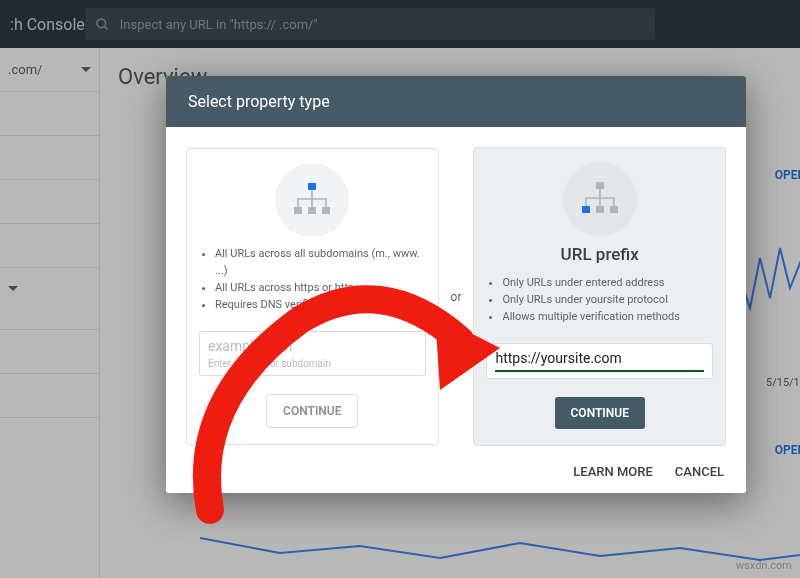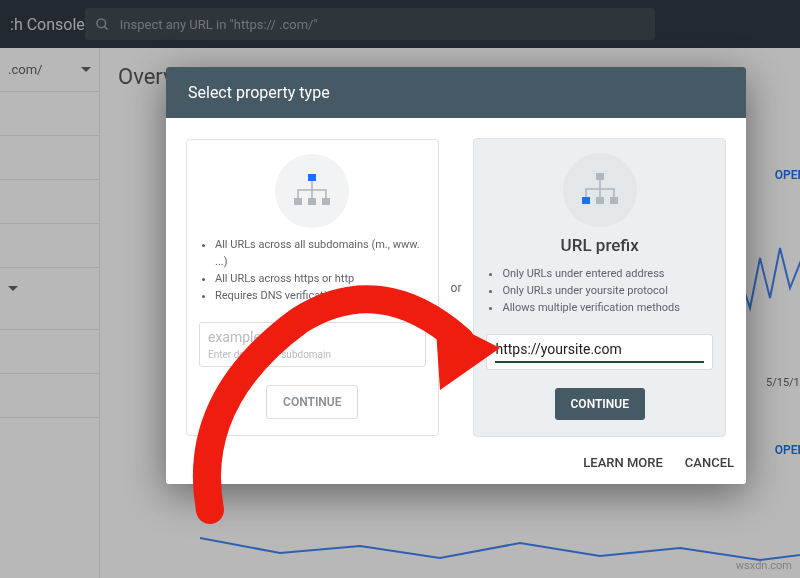--- a/index.html
+++ b/index.html
@@ -18,38 +18,38 @@
   .open-link{ color:#1a73e8; font-size:12px; font-weight:600; position:absolute; right:-6px; }
   .open1{top:120px;} .open2{top:395px;}
   .bg-date{ position:absolute; right:-6px; top:328px; font-size:11px; color:#5f6368;}
 
   
   .chart-svg{position:absolute; right:-10px; top:180px; width:80px; height:140px;}
   .chart2-svg{position:absolute; left:100px; top:450px; width:700px; height:130px;}
 
   
   .scrim{position:absolute;inset:0;background:rgba(0,0,0,0.28);}
-  .modal{position:absolute; left:166px; top:67px; width:580px; background:#fff; border-radius:3px; box-shadow:0 10px 40px rgba(0,0,0,0.45); overflow:hidden;}
+  .modal{position:absolute; left:166px; top:76px; width:580px; background:#fff; border-radius:3px; box-shadow:0 10px 40px rgba(0,0,0,0.45); overflow:hidden;}
   .modal-header{background:#455a64;color:#fff;padding:16px 22px;font-size:16px;}
   .modal-body{display:flex;align-items:center;justify-content:center;padding:20px 20px 4px;gap:12px;}
   .card{width:255px;border:1px solid #e0e0e0;border-radius:4px;padding:14px 12px 16px;display:flex;flex-direction:column;align-items:center;}
   .card.right{background:#eceff1;}
   .icon-circ{width:74px;height:74px;border-radius:50%;background:#f1f3f4;display:flex;align-items:center;justify-content:center;margin-bottom:8px;}
   .card h3{font-size:17px;color:#3c4043;font-weight:500;margin-bottom:10px;display:flex;align-items:center;gap:6px;}
   .badge{background:#1a73e8;color:#fff;font-size:10px;border-radius:10px;padding:1px 6px;font-weight:600;}
   .card ul{font-size:11px;color:#5f6368;padding-left:16px;line-height:1.55;margin-bottom:18px;align-self:stretch;}
   .or{font-size:12px;color:#5f6368;align-self:center;}
   .field{width:100%;border:1px solid #dadce0;border-radius:3px;padding:6px 8px;margin-bottom:18px;background:#fff;}
   .field .val{font-size:14px;color:#b7bcc1;}
   .field .ph{font-size:10px;color:#b7bcc1;margin-top:4px;}
   .field.active .val{color:#202124;border-bottom:2px solid #14532d;padding-bottom:4px;}
   .btn{border:none;font-size:12px;font-weight:600;padding:9px 16px;border-radius:3px;cursor:pointer;}
   .btn.outline{background:#fff;color:#8a8f94;border:1px solid #dadce0;}
   .btn.primary{background:#455a64;color:#fff;}
-  .modal-foot{display:flex;justify-content:flex-end;gap:22px;padding:14px 12px;font-size:13px;font-weight:500;color:#3c4043;}
+  .modal-foot{display:flex;justify-content:flex-end;gap:22px;padding:14px 22px;font-size:13px;font-weight:500;color:#3c4043;}
   .watermark{position:absolute;right:8px;bottom:6px;font-size:11px;color:#7c8187;}
 
   
   .annot{position:absolute;left:180px;top:280px;pointer-events:none;}
 </style>
 </head>
 <body>
 
 <div class="topbar">
   <span class="brand">:h Console</span>

